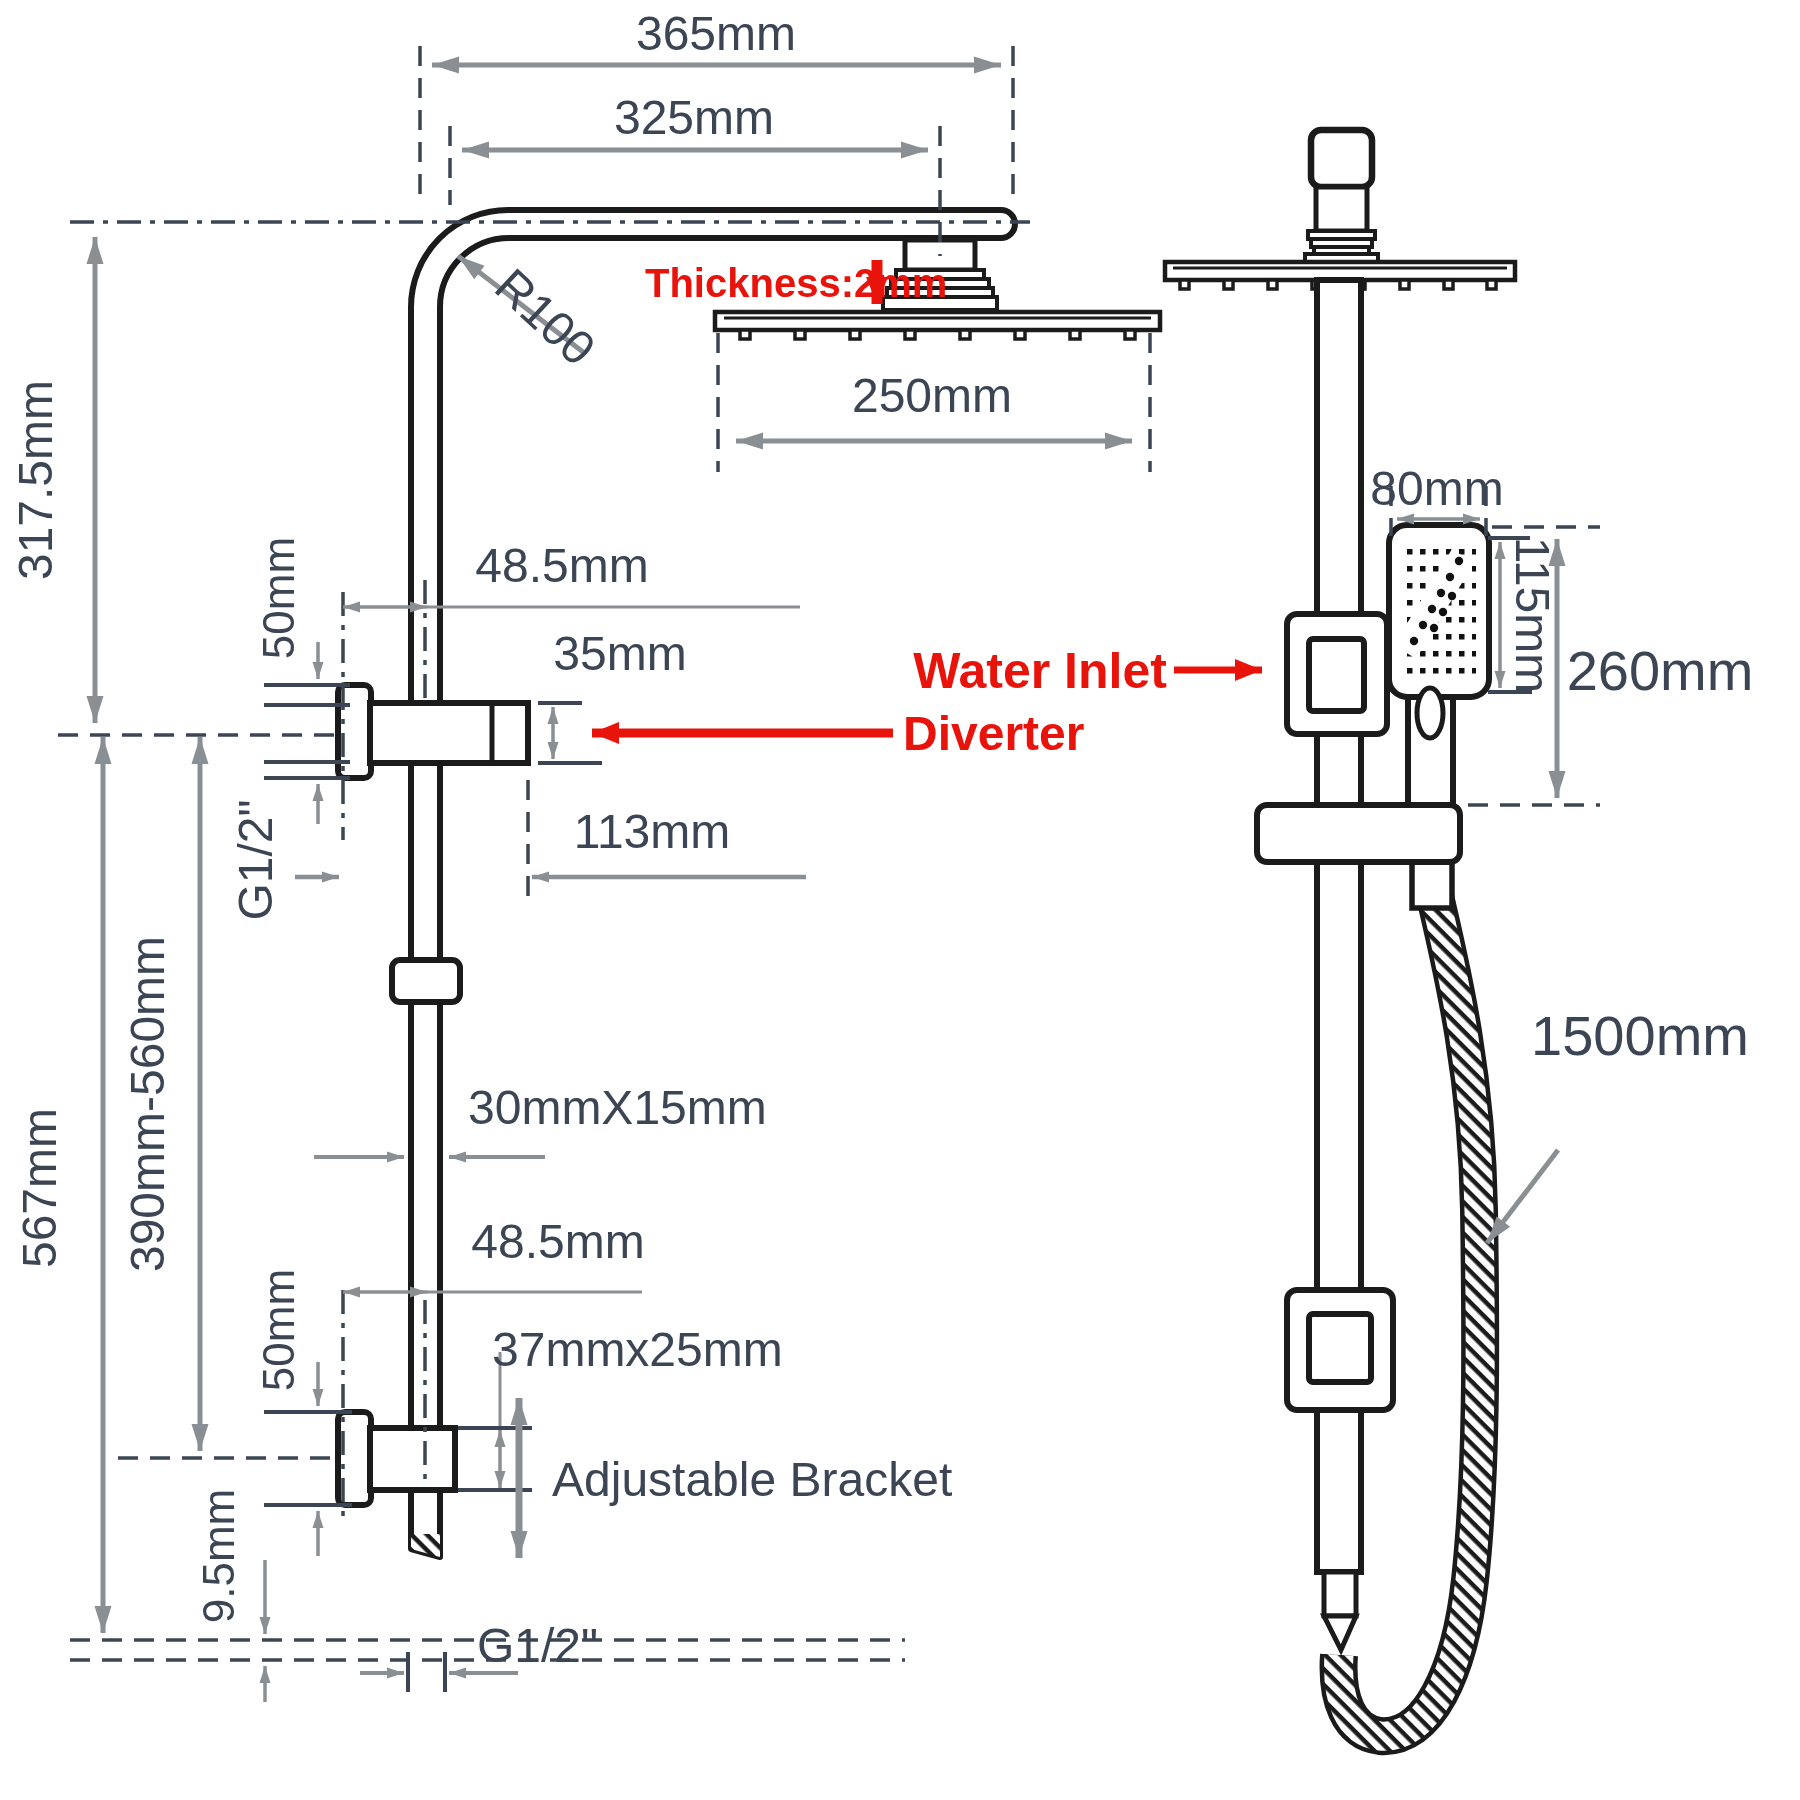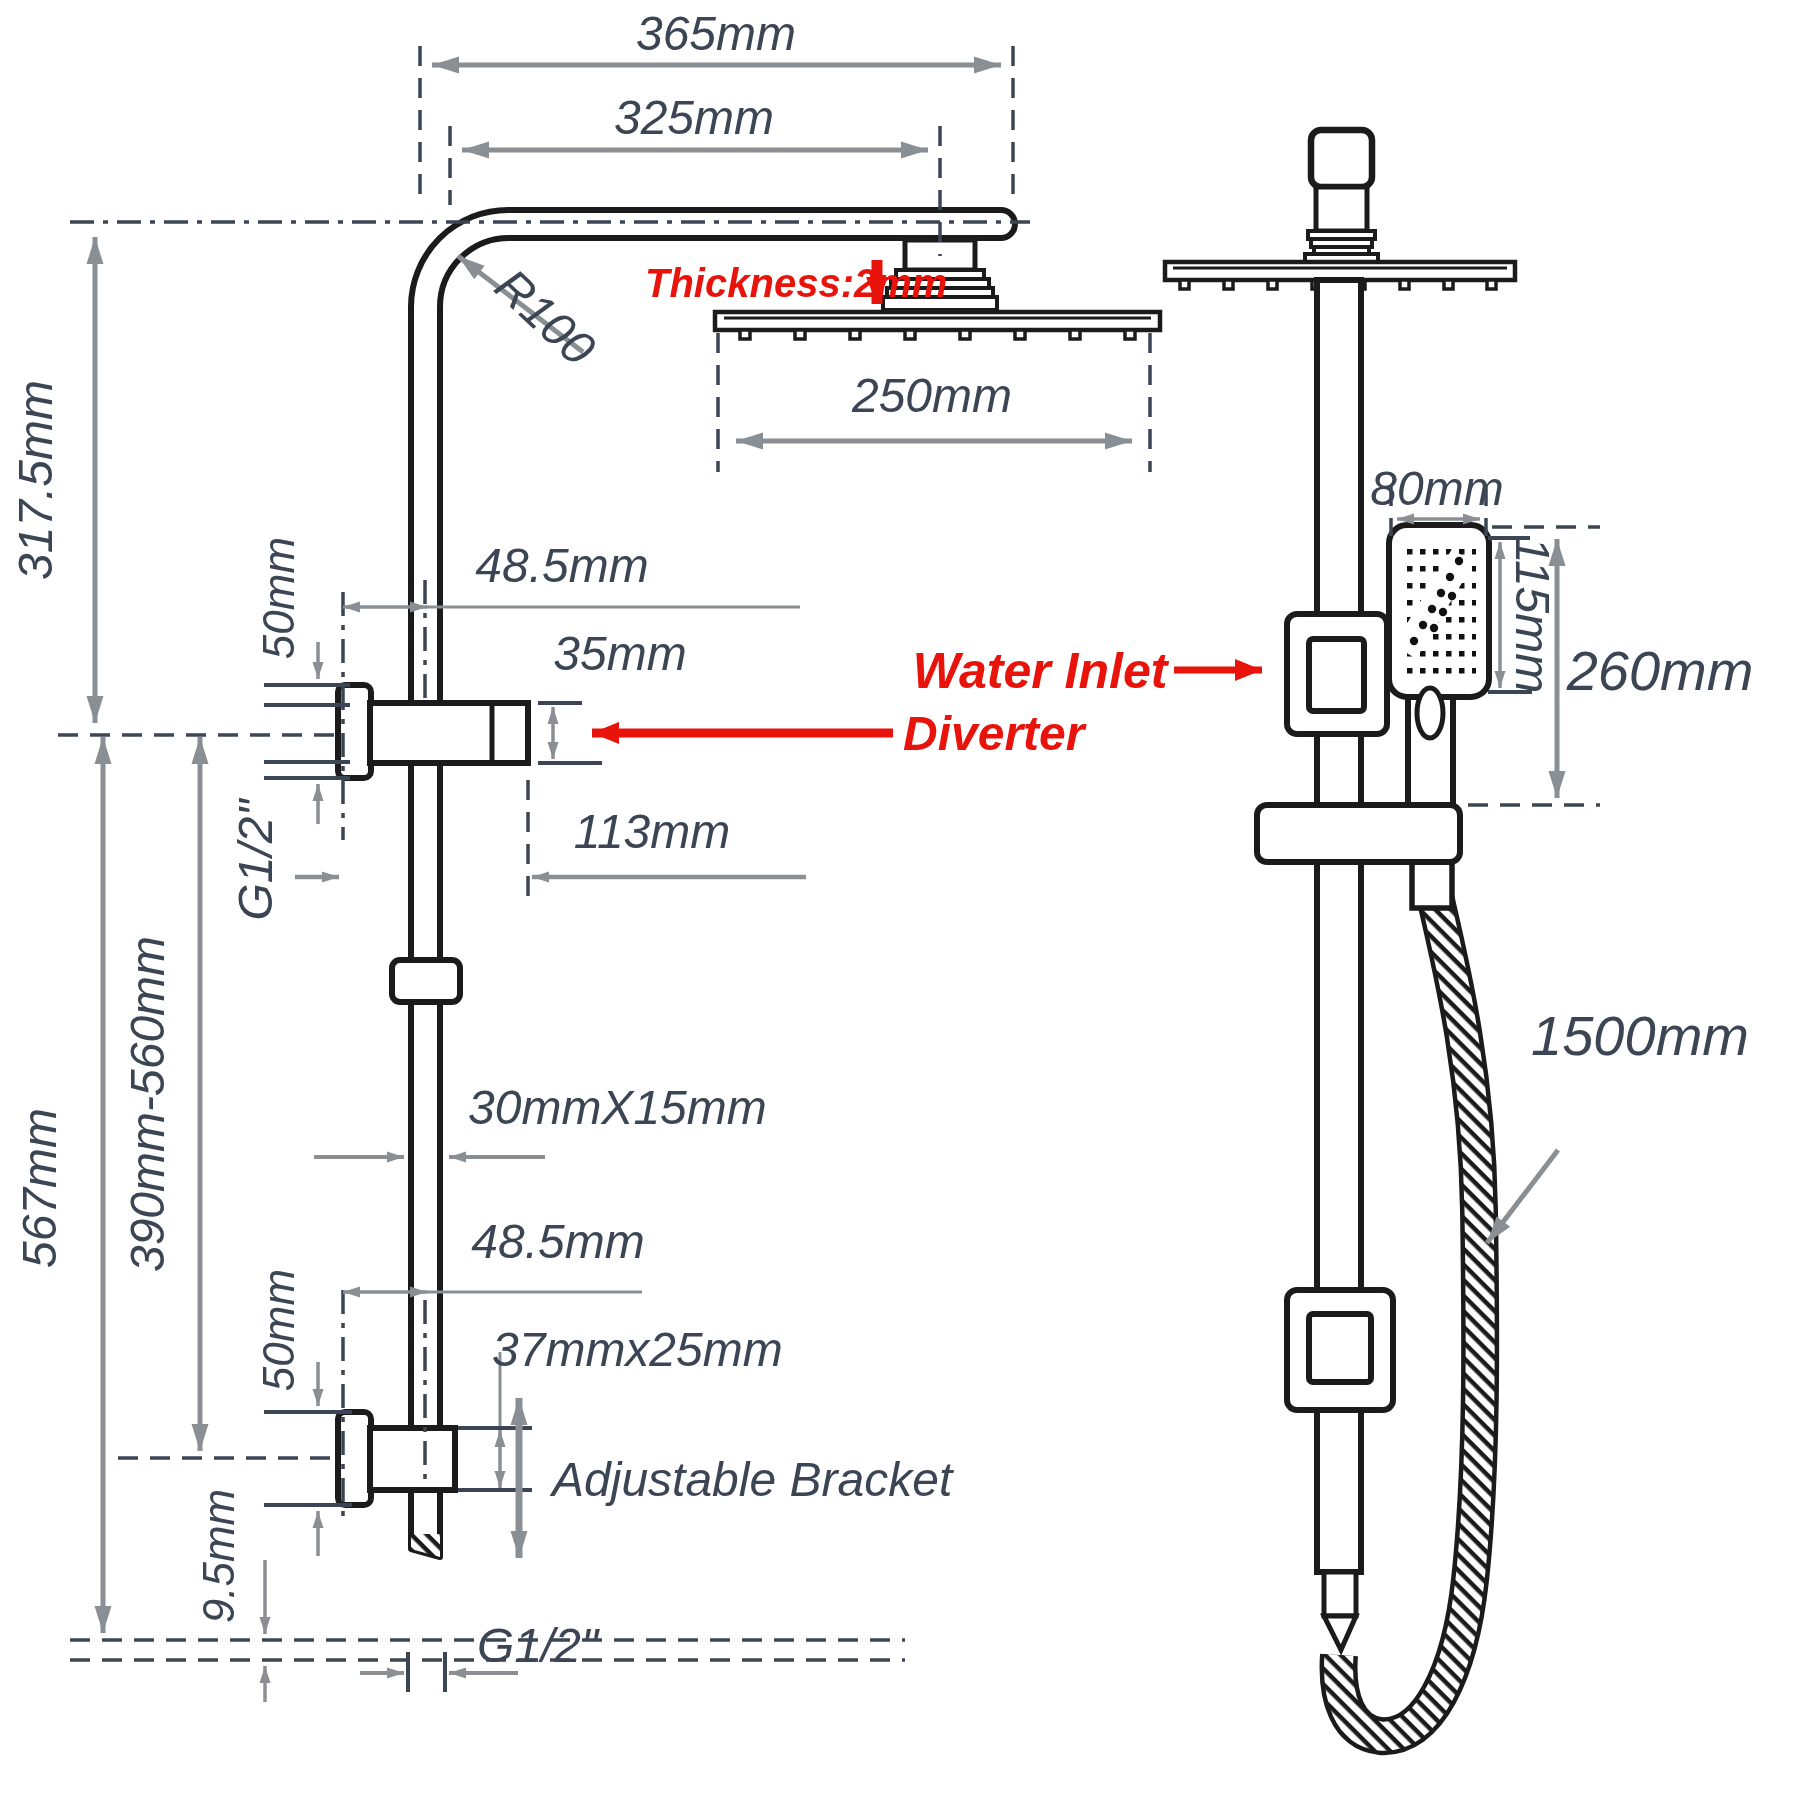--- a/index.html
+++ b/index.html
@@ -1,17 +1,17 @@
 <!DOCTYPE html>
 <html><head>
 <meta charset="utf-8">
 <style>
   html,body{margin:0;padding:0;background:#ffffff;}
   .stage{position:relative;width:1800px;height:1800px;background:#ffffff;overflow:hidden;
-         font-family:"Liberation Sans",sans-serif;font-style:italic;}
+         font-family:"Liberation Sans",sans-serif;}
   svg{display:block}
   text{font-family:"Liberation Sans","DejaVu Sans",sans-serif;}
   .lbl{fill:#3b4553;font-size:48px;}
   .lbl-sm{fill:#3b4553;font-size:44px;}
   .lbl-big{fill:#3b4553;font-size:56px;}
   .lbl-red{fill:#e8130b;font-weight:bold;}
   .ink{stroke:#1b1b1b;fill:#ffffff;}
   .dash{stroke:#3b4553;stroke-width:3.5;fill:none;stroke-dasharray:20 12;}
   .dashdot{stroke:#3b4553;stroke-width:3.5;fill:none;stroke-dasharray:24 9 5 9;}
   .tick{stroke:#3b4553;stroke-width:4;fill:none;}

